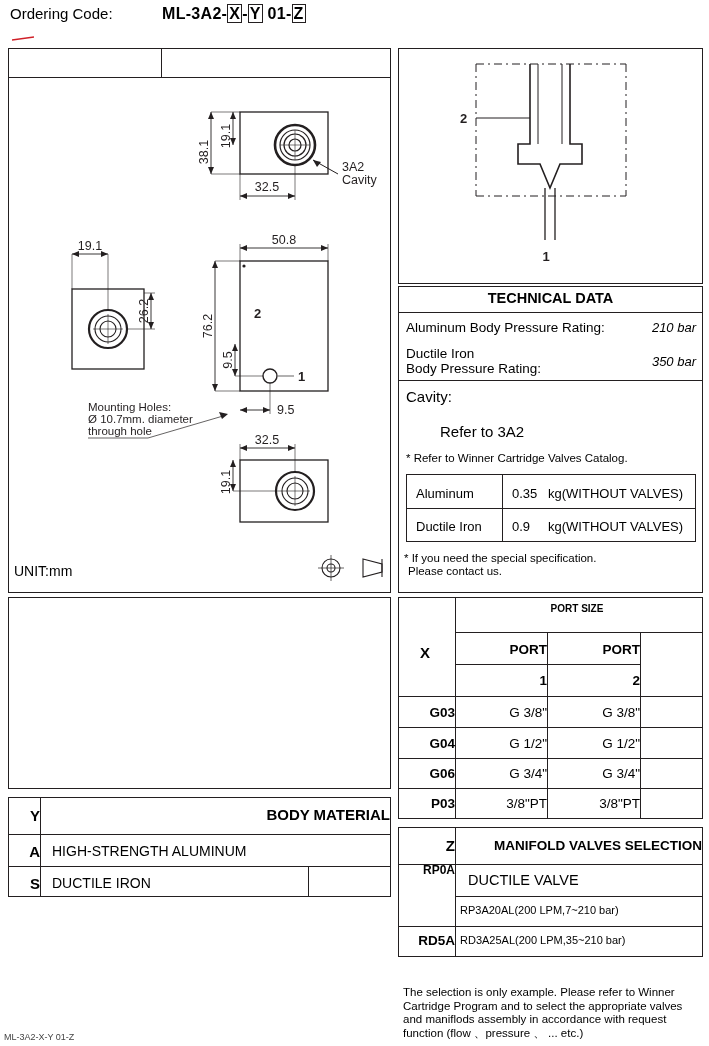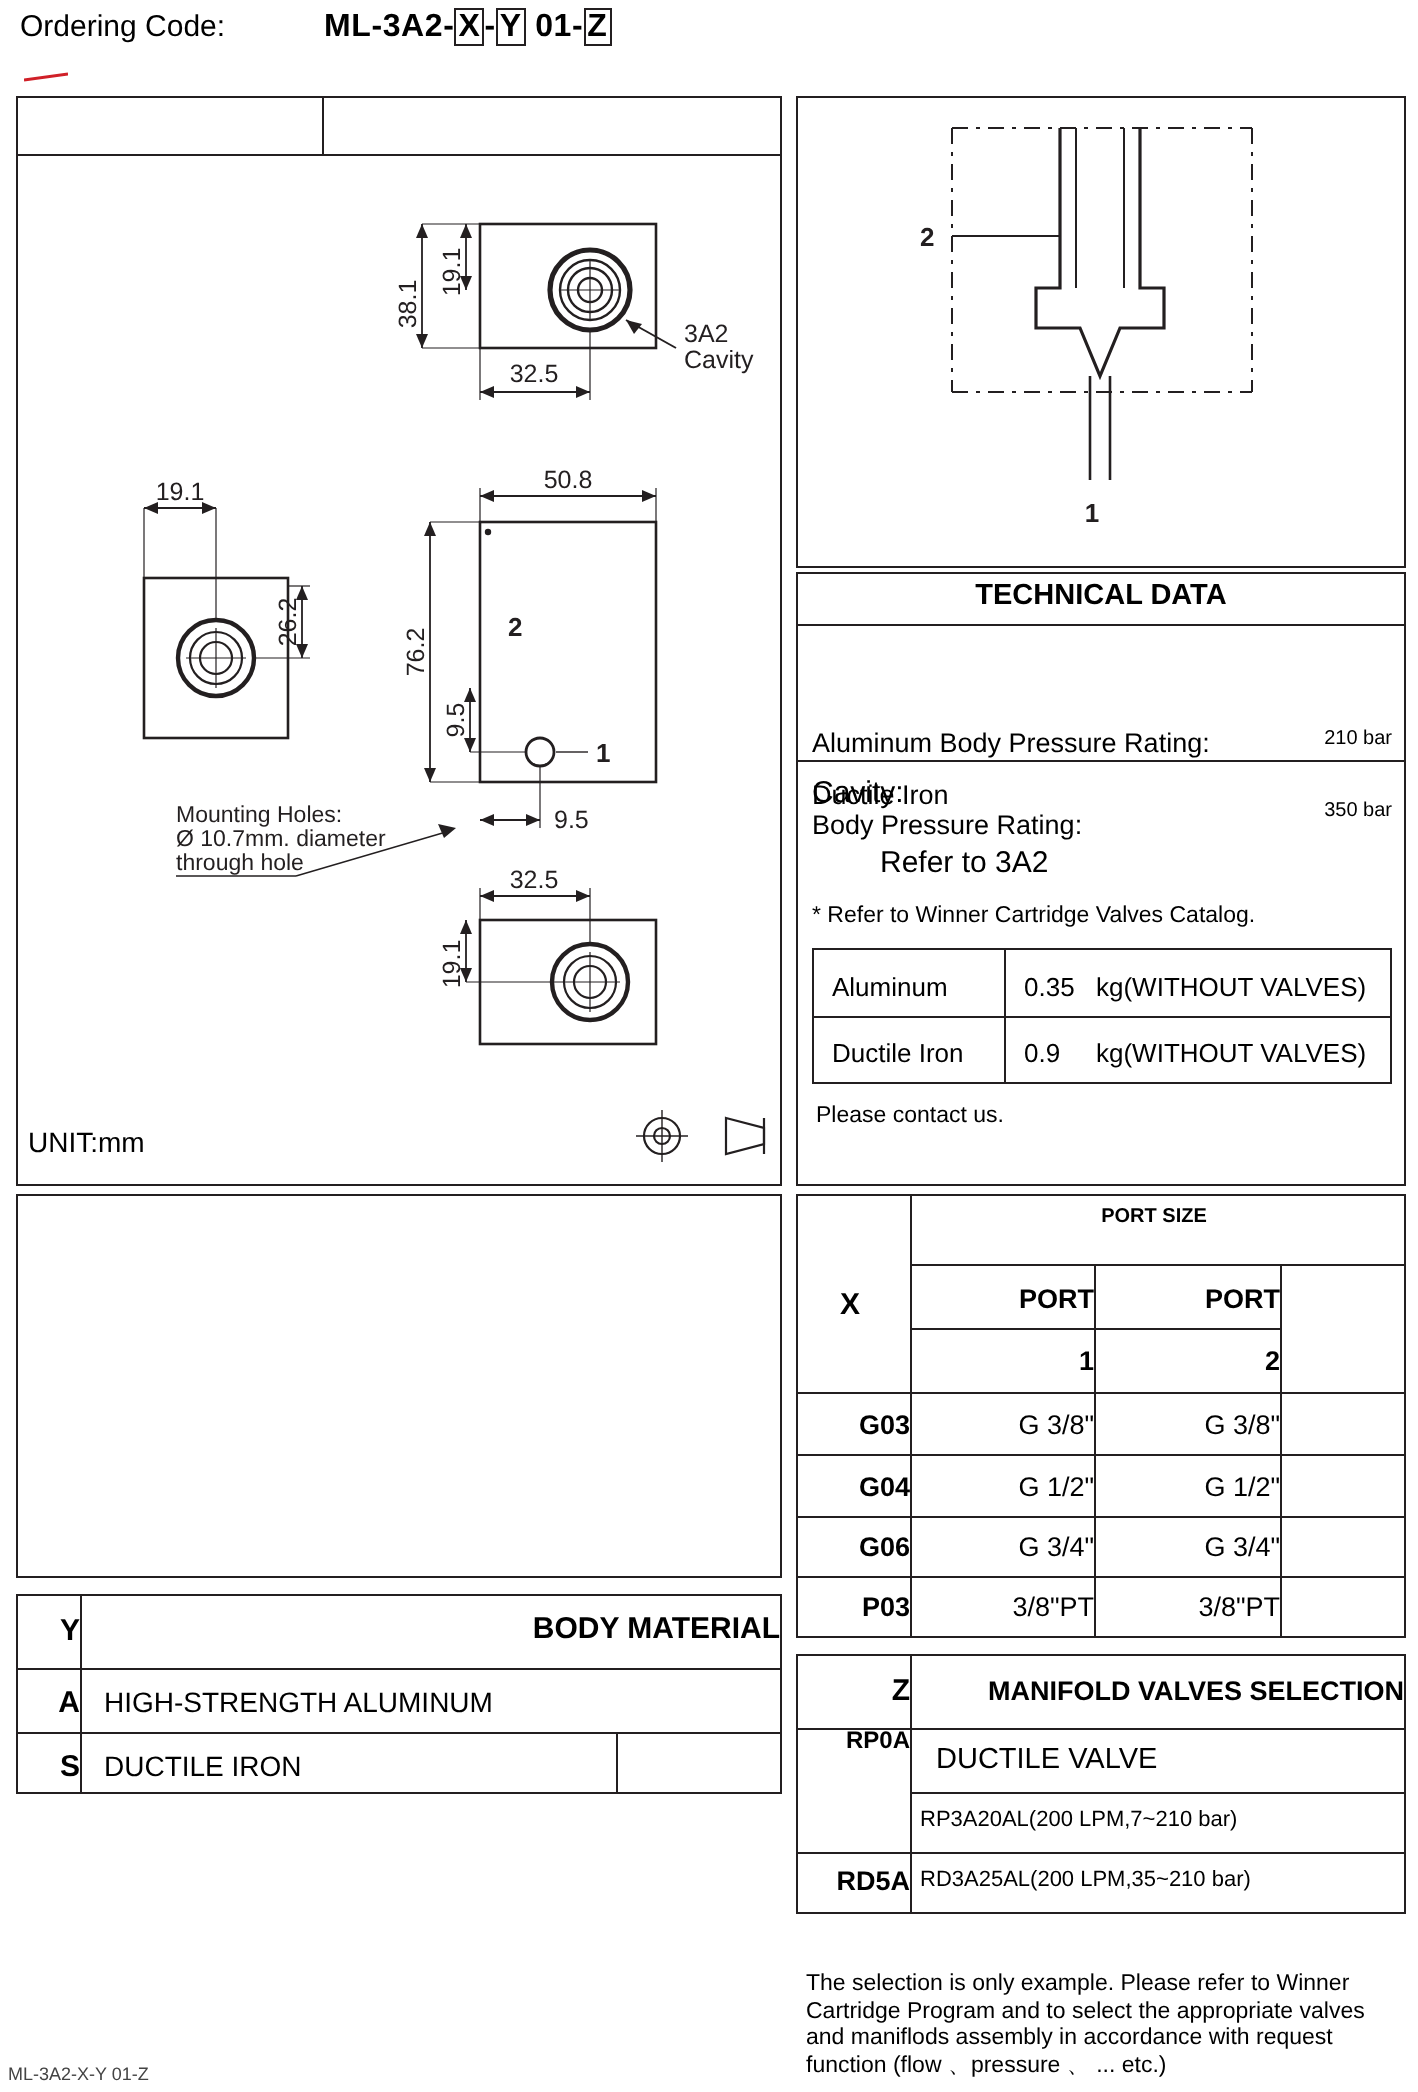--- a/index.html
+++ b/index.html
@@ -98,23 +98,22 @@
   #tech-title-rule {
     position: absolute;
     left: 399px; top: 312px; width: 303px; height: 1.2px;
     background: #231f20;
   }
   .tech-row {
     position: absolute;
     left: 406px;
     width: 290px;
     font-size: 13.5px;
-    margin-top: 44px;
-  }
-  .tech-row .val { position: absolute; right: 0; top: 0; font-size: 10px;}
+  }
+  .tech-row .val { position: absolute; right: 0; top: 0; font-size: 13px; font-style: italic;}
   #tech-rule2 {
     position: absolute;
     left: 399px; top: 380px; width: 303px; height: 1.2px;
     background: #231f20;
   }
   #cavity-label {
     position: absolute; left: 406px; top: 388px; font-size: 15px;
   }
   #cavity-value {
     position: absolute; left: 440px; top: 423px; font-size: 15px;
@@ -366,20 +365,21 @@
     <div class="hline"></div>
   </div>
   <div class="wt-cell" style="left:416px; top:486px;">Aluminum</div>
   <div class="wt-cell" style="left:512px; top:486px;">0.35</div>
   <div class="wt-cell" style="left:548px; top:486px;">kg(WITHOUT VALVES)</div>
   <div class="wt-cell" style="left:416px; top:519px;">Ductile Iron</div>
   <div class="wt-cell" style="left:512px; top:519px;">0.9</div>
   <div class="wt-cell" style="left:548px; top:519px;">kg(WITHOUT VALVES)</div>
 
   <div id="spec-note">
+    <div>* If you need the special specification.</div>
     <div style="padding-left:4px;">Please contact us.</div>
   </div>
 
   <div class="box" id="left-empty"></div>
 
   <div class="box" id="port-table"></div>
   <div id="port-title">PORT SIZE</div>
 
   <div class="tbl-line" style="left:455px; top:598px; width:1.2px; height:220px;"></div>
   <div class="tbl-line" style="left:455px; top:632px; width:247px; height:1.2px;"></div>

